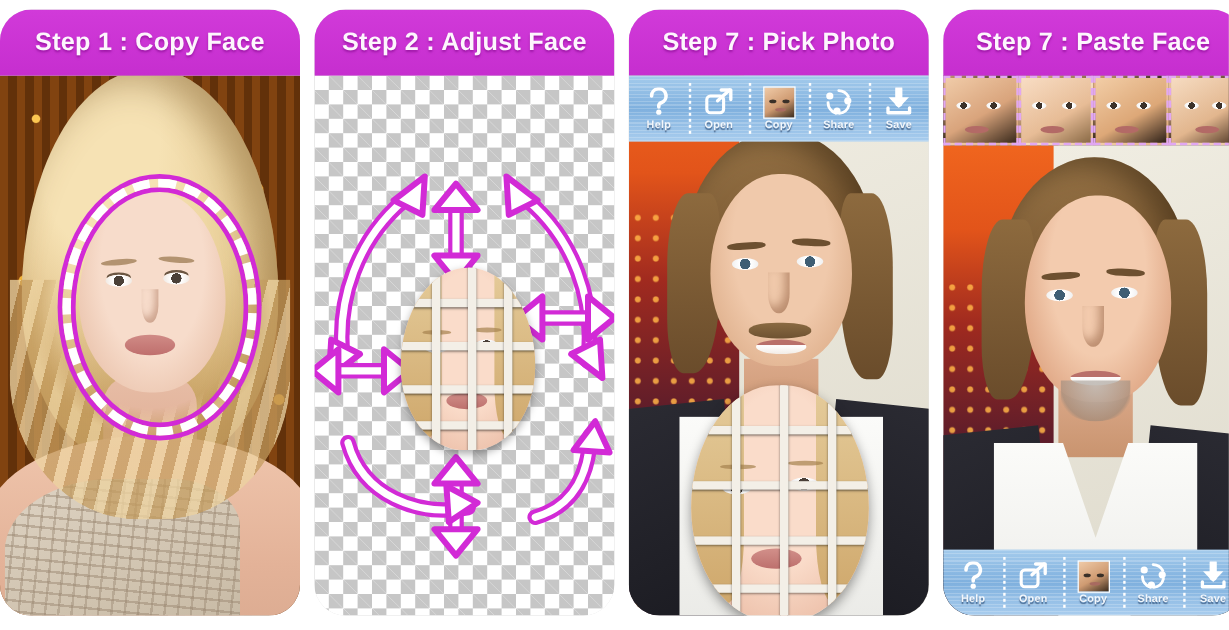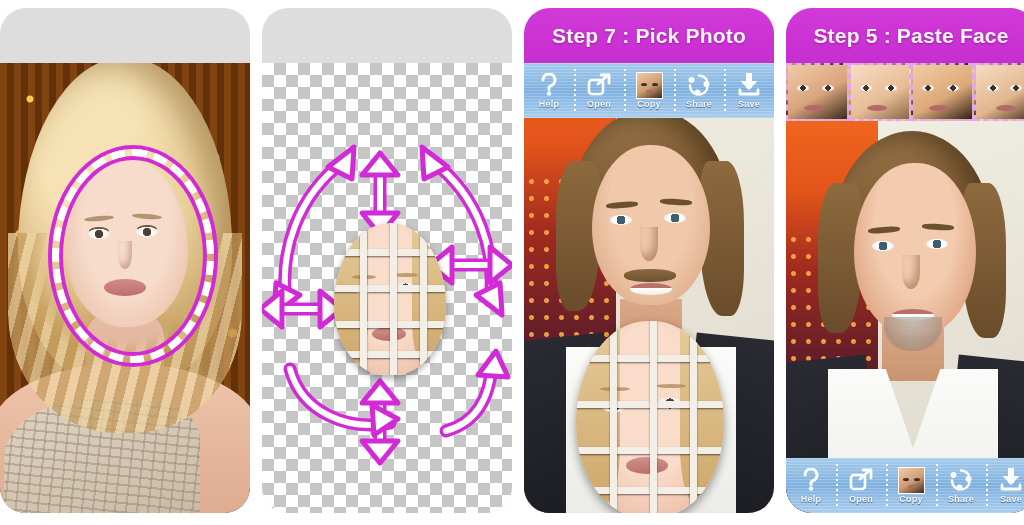--- a/index.html
+++ b/index.html
@@ -215,39 +215,45 @@
     background:linear-gradient(150deg,#f0cba8 0%,#cf9b72 55%,#3a2a1c 100%);}
   .tb-thumb .e{position:absolute;width:6px;height:3px;border-radius:50%;background:#3a3028;}
   .tb-thumb .m{position:absolute;left:9px;top:17px;width:9px;height:3px;border-radius:50%;background:#a86a60;}
 </style>
 </head>
 <body>
 
 <div class="stage">
 
   <div class="panel">
+    <div class="hdr">
+      <div class="hdr-txt">Step 1 : Copy Face</div>
+    </div>
     <div class="pbody">
       <div class="sequin"></div>
       <div class="p1-hair"></div>
       <div class="p1-neck"></div>
       <div class="p1-shoulders"></div>
       <div class="p1-dress"></div>
       <div class="p1-face"></div>
       <div class="p1-brow l"></div>
       <div class="p1-brow r"></div>
       <div class="p1-eye l"></div>
       <div class="p1-eye r"></div>
       <div class="p1-nose"></div>
       <div class="p1-lips"></div>
       <div class="p1-hairwave"></div>
       <div class="oval-dash"></div>
     </div>
   </div>
 
   <div class="panel">
+    <div class="hdr">
+      <div class="hdr-txt">Step 2 : Adjust Face</div>
+    </div>
     <div class="pbody">
       <div class="checker"></div>
 
       <div class="arrow" style="left:4px;top:80px;">
         <svg width="92" height="180" viewBox="0 0 92 180">
           <path d="M78 18 C30 54 14 110 20 158" fill="none" stroke="#d22ad6" stroke-width="13" stroke-linecap="round"></path>
           <path d="M78 18 C30 54 14 110 20 158" fill="none" stroke="#ffffff" stroke-width="6" stroke-linecap="round"></path>
           <path d="M88 4 L62 24 L86 36 Z" fill="#ffffff" stroke="#d22ad6" stroke-width="5" stroke-linejoin="round"></path>
           <path d="M8 172 L34 152 L10 140 Z" fill="#ffffff" stroke="#d22ad6" stroke-width="5" stroke-linejoin="round"></path>
         </svg>
@@ -429,21 +435,21 @@
             <path d="M3 17 V21 H21 V17" fill="none" stroke="#fff" stroke-width="2.8" stroke-linecap="round" stroke-linejoin="round"></path>
           </svg>
         </div>
         <div class="tb-lbl">Save</div>
       </div>
     </div>
   </div>
 
   <div class="panel">
     <div class="hdr">
-      <div class="hdr-txt">Step 5 : Paste Face</div>
+      <div class="hdr-txt">Step 7 : Paste Face</div>
     </div>
 
     <div class="strip">
       <div class="thumb t1">
         <span class="th-eye" style="left:9px;top:20px;"></span>
         <span class="th-eye" style="left:34px;top:20px;"></span>
         <span class="th-mouth" style="left:16px;top:40px;"></span>
       </div>
       <div class="thumb t2">
         <span class="th-eye" style="left:9px;top:20px;"></span>

